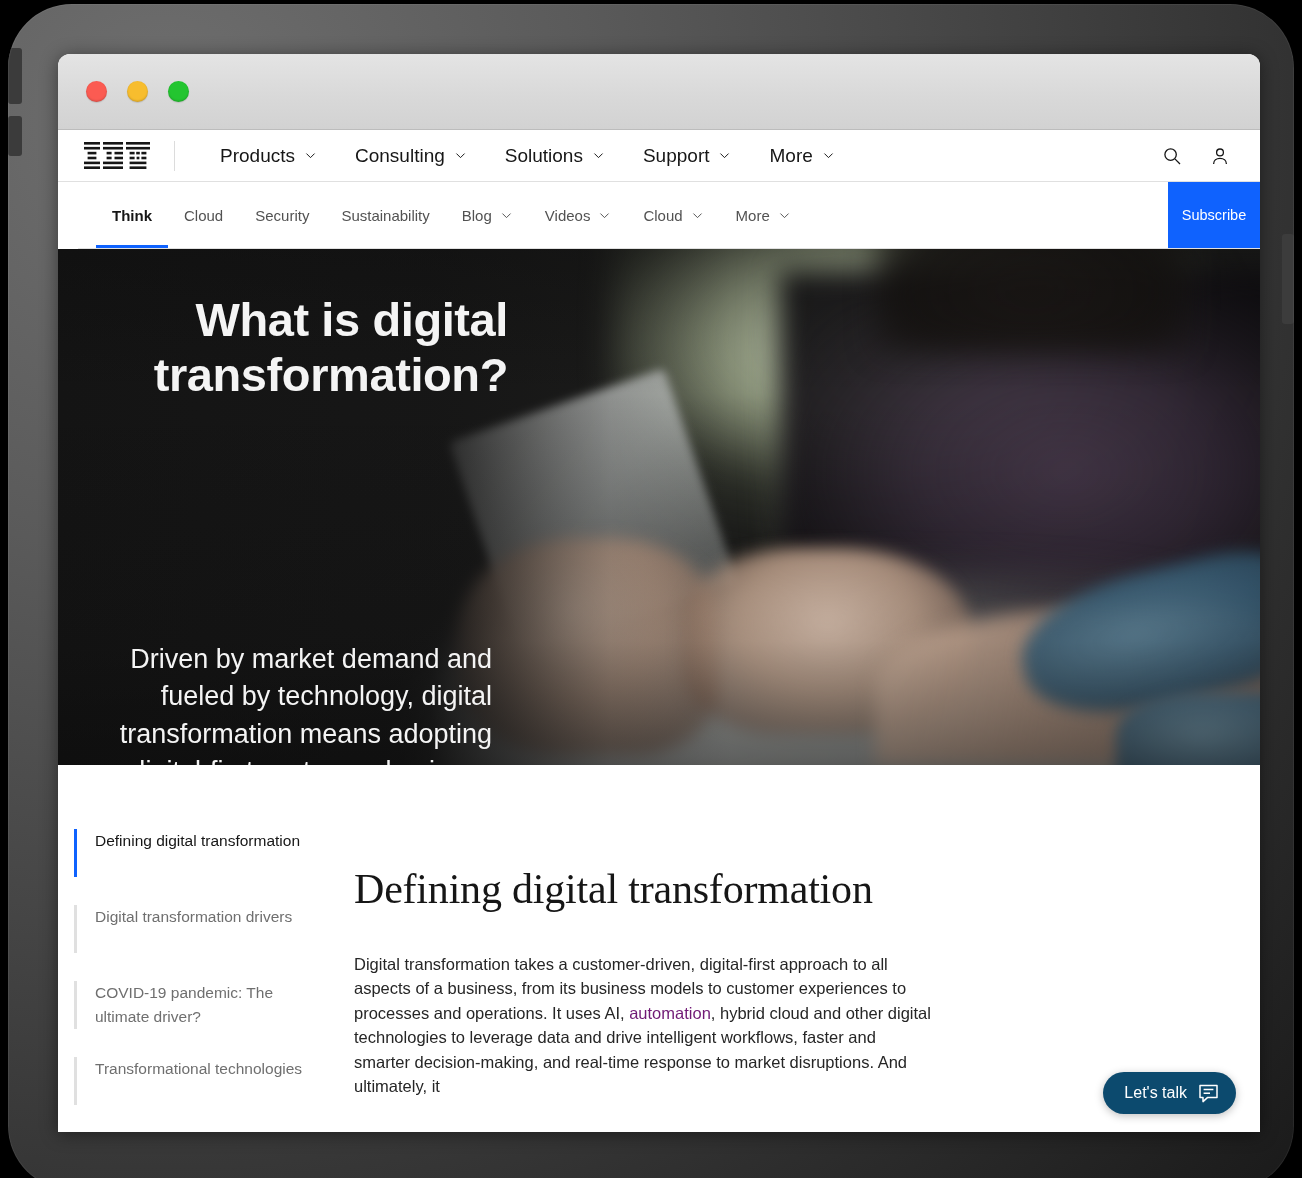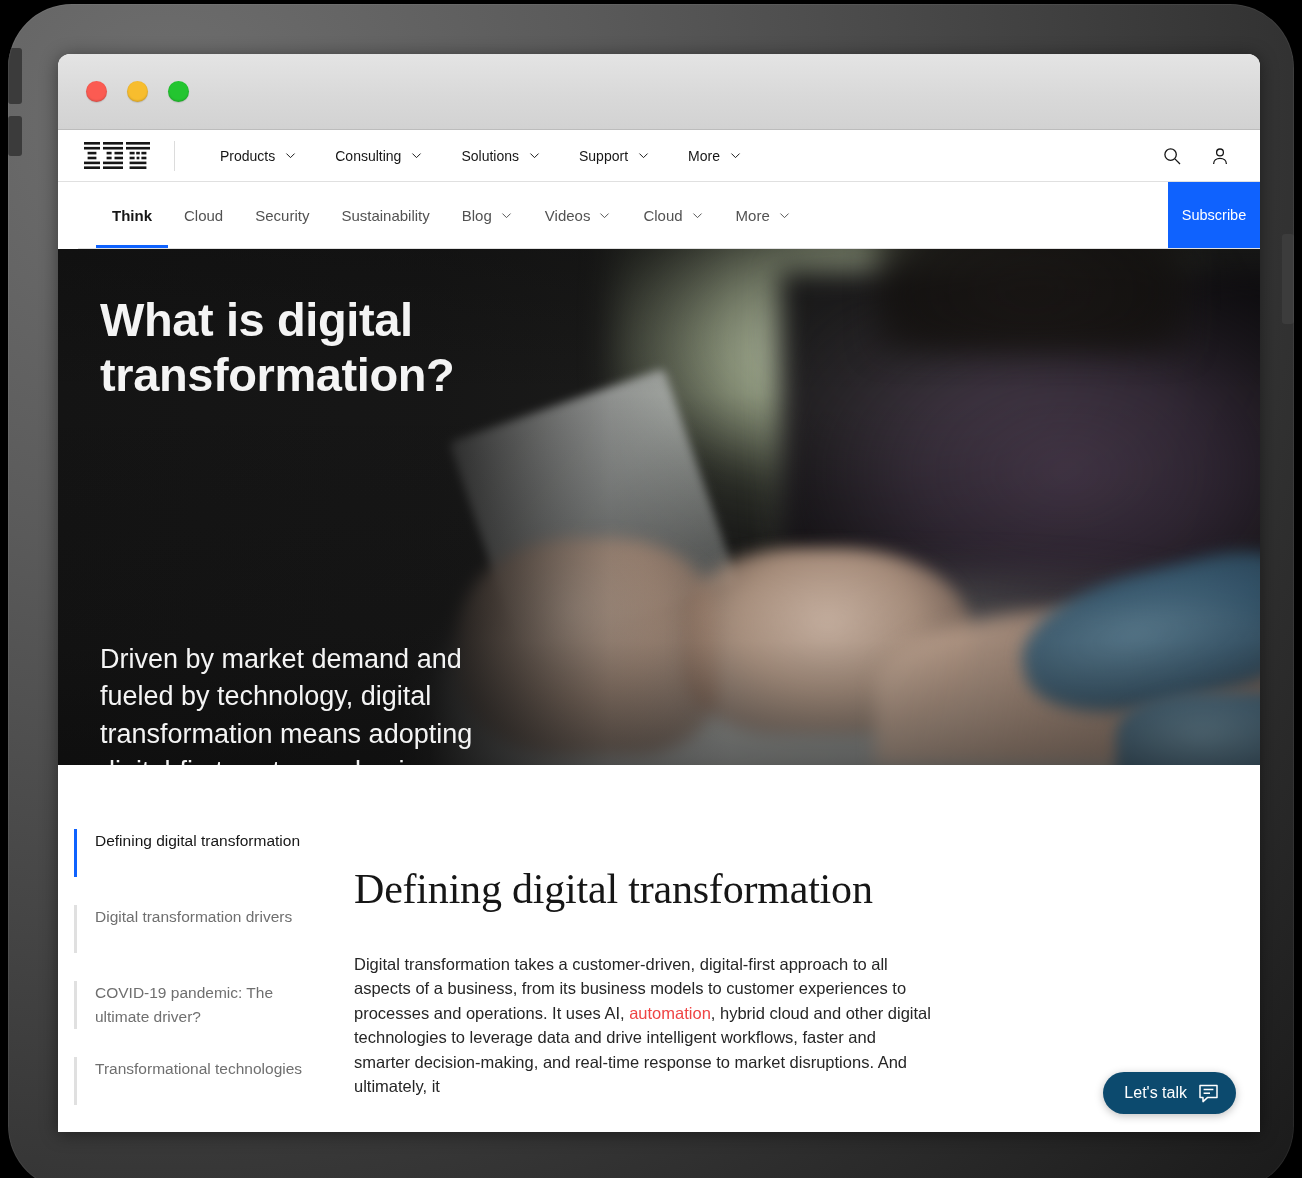--- a/index.html
+++ b/index.html
@@ -108,21 +108,21 @@
     width: 1px;
     height: 30px;
     background: #dcdcdc;
     margin: 0 26px 0 24px;
   }
   .nav-items { display: flex; align-items: center; height: 100%; }
   .nav-item {
     display: flex; align-items: center; gap: 9px;
     height: 100%;
     padding: 0 19px;
-    font-size: 14px;
+    font-size: 19px;
     color: #161616;
     cursor: pointer;
     white-space: nowrap;
   }
   .chev { display: block; width: 13px; height: 13px; flex: 0 0 auto; }
   .masthead-right { margin-left: auto; display: flex; align-items: center; height: 100%; }
   .icon-btn {
     width: 48px; height: 100%;
     display: flex; align-items: center; justify-content: center;
     cursor: pointer;
@@ -280,21 +280,22 @@
       #141414 0%, #161616 24%, rgba(22,22,22,0.94) 31%,
       rgba(22,22,22,0.62) 38%, rgba(22,22,22,0.22) 46%, rgba(22,22,22,0) 56%);
   }
   .hero-scrim2 {
     position: absolute; inset: 0;
     background: linear-gradient(180deg, rgba(10,10,10,0.30) 0%, rgba(10,10,10,0) 28%, rgba(10,10,10,0.18) 76%, rgba(10,10,10,0.52) 100%);
   }
   .hero-content {
     position: relative;
     height: 100%;
-    padding: 44px 0 0 42px;
+    padding: 44px 0 0 30px;
+    text-align: right;
   }
   .hero-title {
     color: #f4f4f4;
     font-size: 47px;
     font-weight: 600;
     line-height: 1.17;
     letter-spacing: -0.4px;
     max-width: 420px;
   }
   .hero-sub {
@@ -350,21 +351,21 @@
     letter-spacing: -0.2px;
     margin-bottom: 38px;
   }
   .article-p {
     font-size: 16.5px;
     line-height: 1.48;
     color: #262626;
     max-width: 586px;
   }
   .inline-link {
-    color: #ef4444;
+    color: #701a75;
     text-decoration: none;
     cursor: pointer;
   }
 
   
   .lets-talk {
     position: absolute;
     right: 24px;
     bottom: 18px;
     height: 42px;

